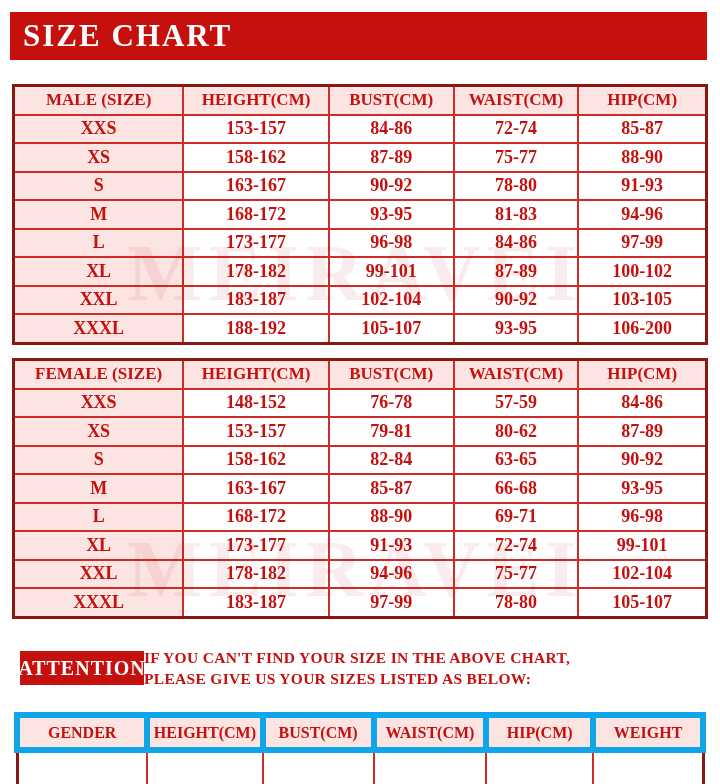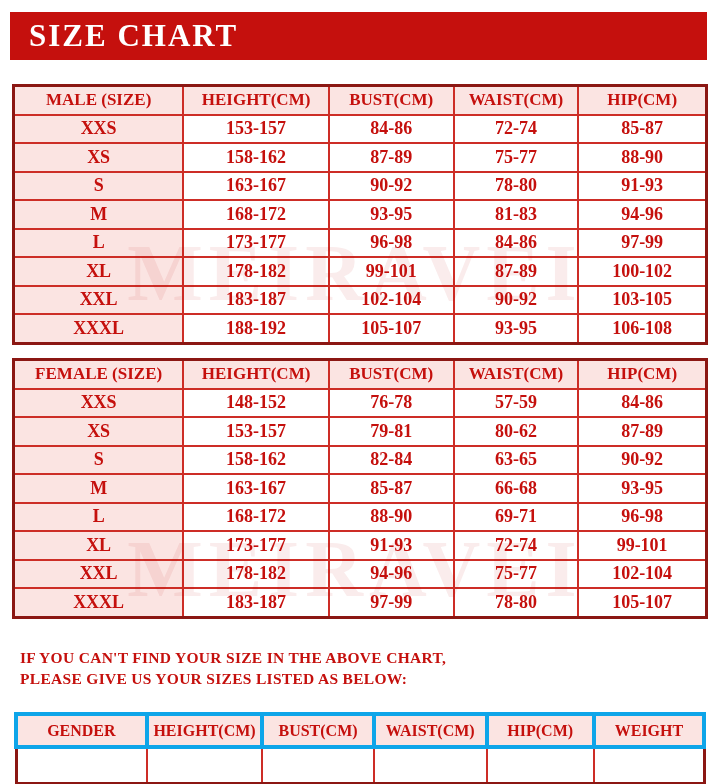--- a/index.html
+++ b/index.html
@@ -6,21 +6,21 @@
   .page{
     position:relative;width:720px;height:784px;background:#ffffff;overflow:hidden;
     font-family:"Liberation Serif","DejaVu Serif",serif;
   }
   
   .banner{
     position:absolute;left:10px;top:12px;width:697px;height:48px;
     background:#c5100d;display:flex;align-items:center;
   }
   .banner .title{
-    color:#ffffff;font-size:31px;font-weight:bold;letter-spacing:2px;padding-left:19px;
+    color:#ffffff;font-size:31px;font-weight:bold;letter-spacing:2px;padding-left:13px;
   }
   
   .size-table{
     position:absolute;left:12px;width:696px;border-collapse:collapse;table-layout:fixed;
     border:3px solid #8b1713;z-index:1;
   }
   #male-table{top:84px;}
   #female-table{top:358px;}
   .size-table th,.size-table td{
     border:2px solid #cd2d26;text-align:center;vertical-align:middle;
@@ -47,21 +47,21 @@
   .attention-text{
     color:#c5100d;font-weight:bold;
     font-size:15.5px;line-height:21px;letter-spacing:0.3px;
   }
   
   .request-table{
     position:absolute;left:14px;top:712px;width:692px;border-collapse:collapse;
     table-layout:fixed;border:3px solid #8b1713;z-index:1;
   }
   .request-table th{
-    height:29px;background:#fbe4e2;border:4px solid #0ea5e9;
+    height:29px;background:#fbe4e2;border:6px solid #0ea5e9;
     text-align:center;font-size:16px;font-weight:bold;color:#c5100d;padding:0;
   }
   .request-table td{
     height:33px;background:#ffffff;border:2px solid #cd2d26;padding:0;
   }
 </style>
 </head>
 <body>
 
 <div class="page">
@@ -136,21 +136,21 @@
       <td>183-187</td>
       <td>102-104</td>
       <td>90-92</td>
       <td>103-105</td>
     </tr>
     <tr>
       <td class="size-col">XXXL</td>
       <td>188-192</td>
       <td>105-107</td>
       <td>93-95</td>
-      <td>106-108</td>
+      <td>106-200</td>
     </tr>
   </tbody>
     </table>
 
   <table class="size-table" id="female-table">
     <colgroup>
         <col style="width:24.5%">
         <col style="width:21%">
         <col style="width:18%">
         <col style="width:18%">
@@ -217,20 +217,21 @@
       <td class="size-col">XXXL</td>
       <td>183-187</td>
       <td>97-99</td>
       <td>78-80</td>
       <td>105-107</td>
     </tr>
   </tbody>
     </table>
 
   <div class="attention">
+    <div class="attention-badge">ATTENTION</div>
     <div class="attention-text">
       <div>IF YOU CAN'T FIND YOUR SIZE IN THE ABOVE CHART,</div>
       <div>PLEASE GIVE US YOUR SIZES LISTED AS BELOW:</div>
     </div>
   </div>
 
   <table class="request-table">
     <colgroup>
         <col style="width:19%">
         <col style="width:16.8%">

